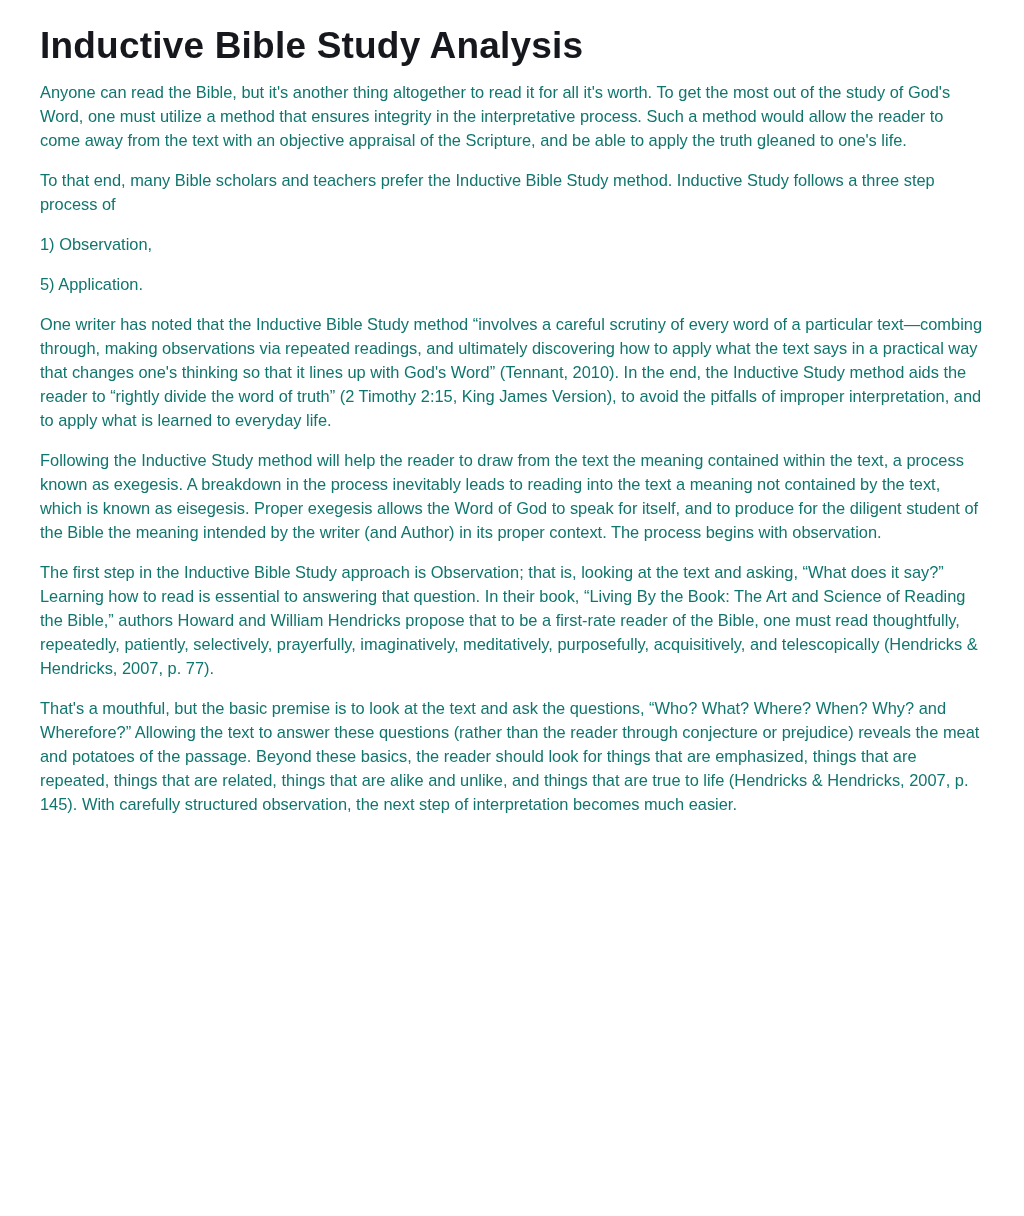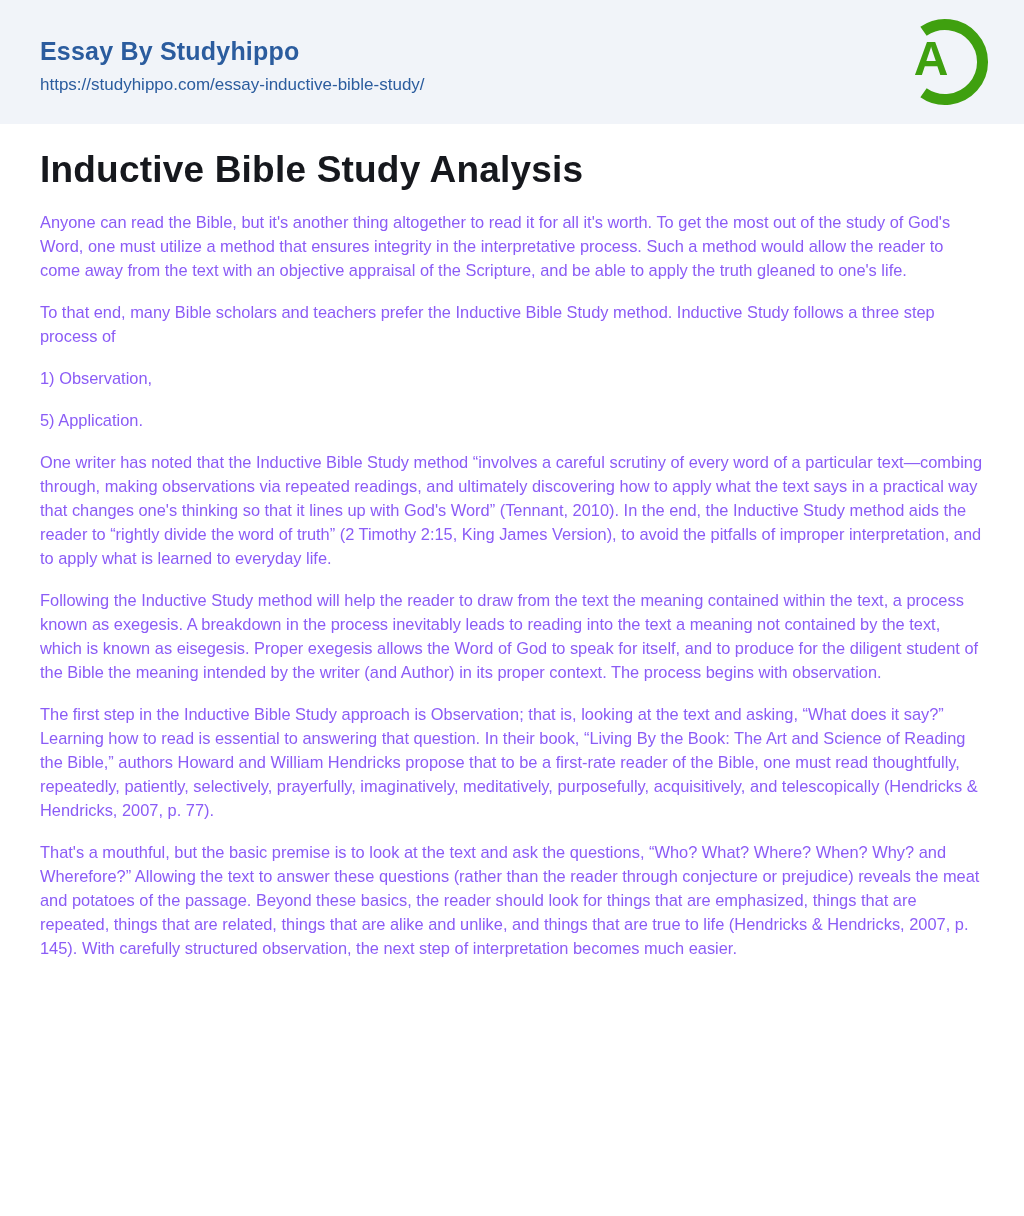--- a/index.html
+++ b/index.html
@@ -63,43 +63,31 @@
   }
   .article h1 {
     margin: 0 0 12px 0;
     font-size: 37px;
     line-height: 44px;
     font-weight: 700;
     letter-spacing: 0.2px;
     color: #16181d;
   }
   .article p {
-    margin: 18px 0 16px 0;
+    margin: 12px 0 16px 0;
     font-size: 16.4px;
     line-height: 24px;
-    color: #8b5cf6;
+    color: #0f766e;
   }
 </style>
 </head>
 <body>
 
 <div class="page">
 
-  <header class="site-header">
-    <div class="header-text">
-      <div class="header-title">Essay By Studyhippo</div>
-      <a class="header-url">https://studyhippo.com/essay-inductive-bible-study/</a>
-    </div>
-    <div class="logo">
-      <svg viewBox="0 0 90 90" width="90" height="90" aria-hidden="true">
-        <path d="M 23.5 14.3 A 37.5 37.5 0 1 1 23.5 75.7" fill="none" stroke="currentColor" stroke-width="11" stroke-linecap="butt"></path>
-      </svg>
-      <span class="logo-letter">A</span>
-    </div>
-  </header>
 
   <main class="article">
     <h1>Inductive Bible Study Analysis</h1>
 
     <p>Anyone can read the Bible, but it's another thing altogether to read it for all it's worth. To get the most out of the study of God's Word, one must utilize a method that ensures integrity in the interpretative process. Such a method would allow the reader to come away from the text with an objective appraisal of the Scripture, and be able to apply the truth gleaned to one's life.</p>
     <p>To that end, many Bible scholars and teachers prefer the Inductive Bible Study method. Inductive Study follows a three step process of</p>
     <p>1) Observation,</p>
     <p>5) Application.</p>
     <p>One writer has noted that the Inductive Bible Study method “involves a careful scrutiny of every word of a particular text—combing through, making observations via repeated readings, and ultimately discovering how to apply what the text says in a practical way that changes one's thinking so that it lines up with God's Word” (Tennant, 2010). In the end, the Inductive Study method aids the reader to “rightly divide the word of truth” (2 Timothy 2:15, King James Version), to avoid the pitfalls of improper interpretation, and to apply what is learned to everyday life.</p>
     <p>Following the Inductive Study method will help the reader to draw from the text the meaning contained within the text, a process known as exegesis. A breakdown in the process inevitably leads to reading into the text a meaning not contained by the text, which is known as eisegesis. Proper exegesis allows the Word of God to speak for itself, and to produce for the diligent student of the Bible the meaning intended by the writer (and Author) in its proper context. The process begins with observation.</p>

